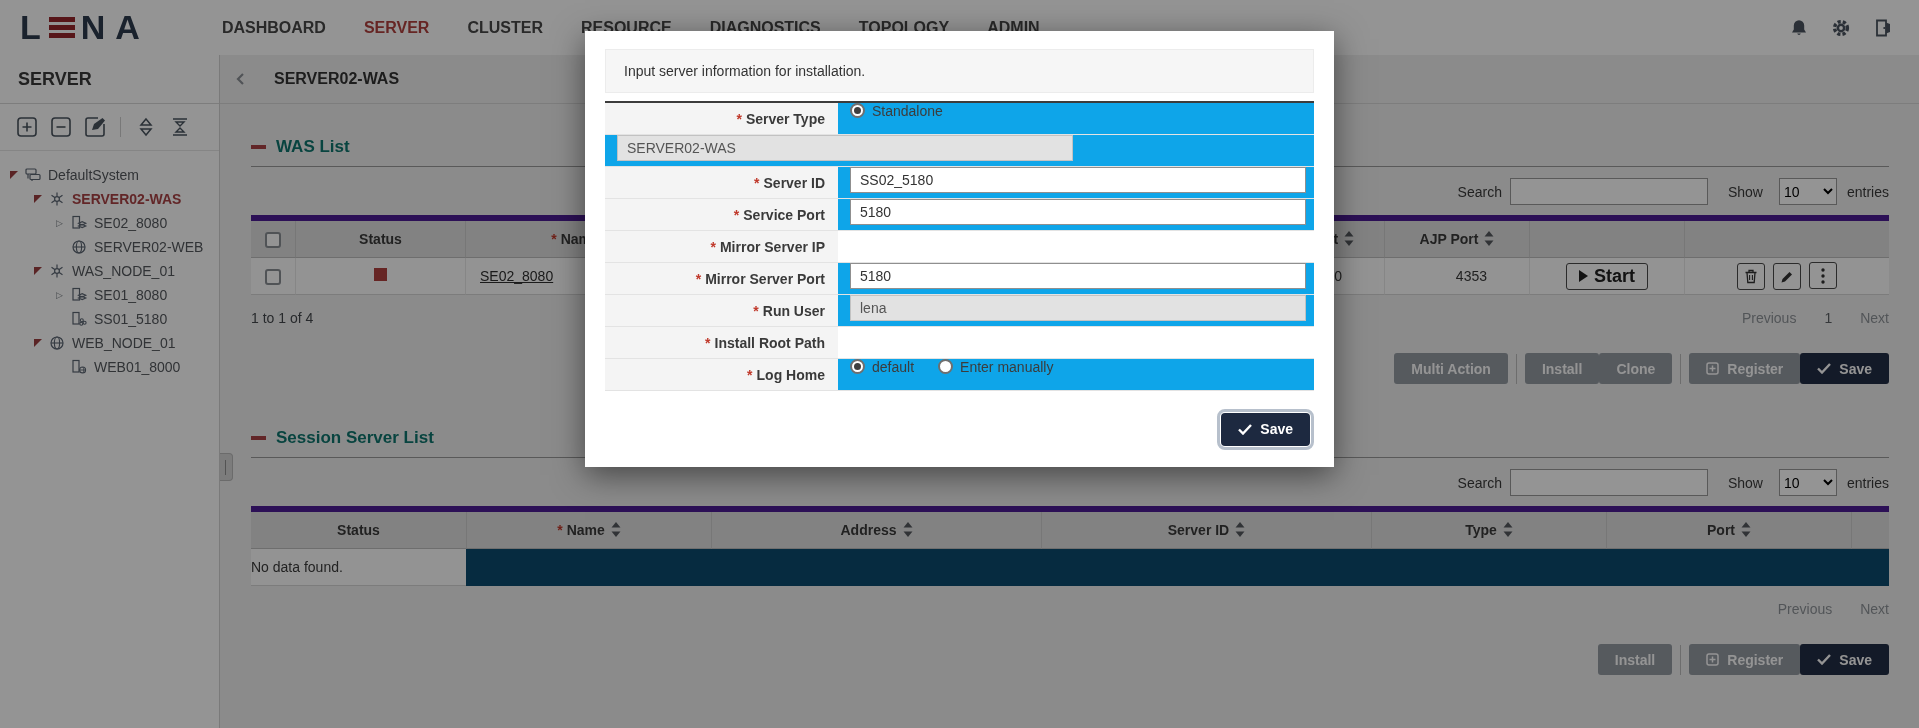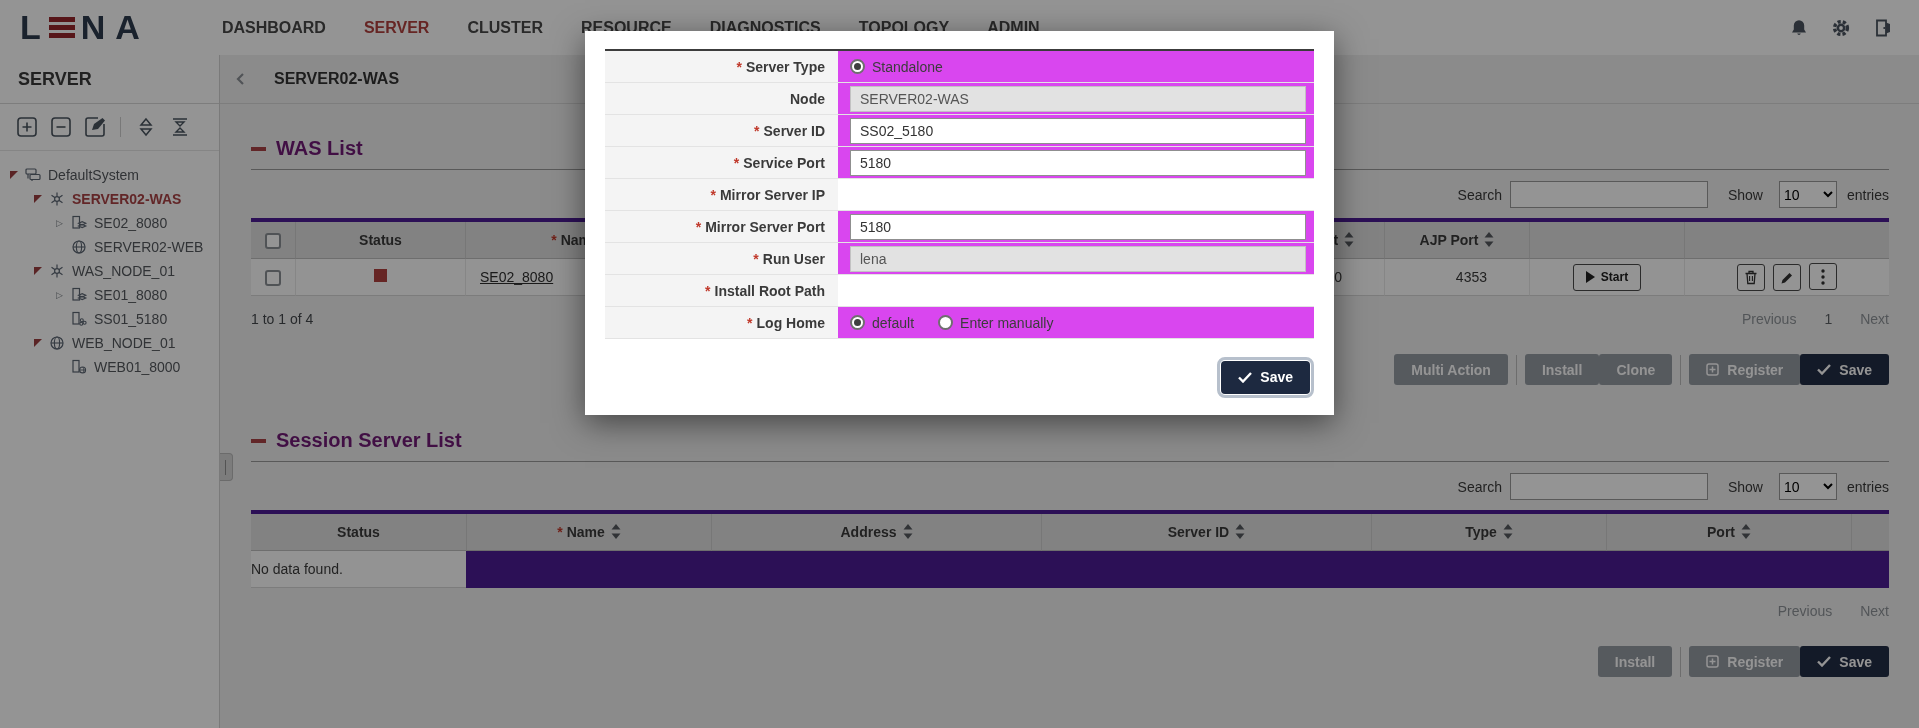--- a/index.html
+++ b/index.html
@@ -42,41 +42,41 @@
 
   
   .main { position:absolute; left:220px; top:55px; right:0; bottom:0; background:#f0f0f0; }
   .crumb-bar { height:49px; border-bottom:1px solid #d8d8d8; background:#f0f0f0; display:flex; align-items:center; padding-left:14px; }
   .crumb-collapse { width:14px; height:14px; margin-right:26px; cursor:pointer; }
   .crumb-title { font-size:16px; font-weight:bold; color:#333; }
   .content { padding:0 30px 0 31px; }
 
   .sec-title { margin-top:33px; display:flex; align-items:center; gap:10px; padding-bottom:9px; border-bottom:1px solid #9a9a9a; }
   .sec-dash { width:15px; height:4px; background:#a94345; }
-  .sec-text { font-size:20px; font-weight:bold; color:#701a75; }
+  .sec-text { font-size:17px; font-weight:bold; color:#0f766e; }
 
   .list-toolbar { display:flex; align-items:center; justify-content:flex-end; gap:8px; margin:11px 0 10px 0; font-size:14px; color:#3a3a3a; }
   .search-input { width:198px; height:27px; border:1px solid #9a9a9a; background:#fff; padding:0 8px; font-size:14px; }
   .show-select { width:58px; height:27px; border:1px solid #9a9a9a; background:#fff; font-size:14px; margin-left:8px; }
   .lbl-entries { margin-left:2px; }
 
-  .tbl { display:table; width:100%; border-top:4px solid #4c1d95; table-layout:fixed; background:#4c1d95; }
+  .tbl { display:table; width:100%; border-top:6px solid #4c1d95; table-layout:fixed; background:#0c4a6e; }
   .tr { display:table-row; }
   .th, .td { display:table-cell; vertical-align:middle; height:37px; font-size:14px; }
   .th { background:#e1e1e1; font-weight:bold; color:#3a3a3a; text-align:center; border-bottom:1px solid #bdbdbd; border-left:1px solid #cdcdcd; }
   .td { background:#fdfdfd; border-bottom:1px solid #d6d6d6; border-left:1px solid #e7e7e7; text-align:center; }
   .th:first-child, .td:first-child { border-left:none; }
   .sort { display:inline-block; vertical-align:-2px; margin-left:6px; }
   .req { color:#c0392b; font-weight:bold; margin-right:4px; }
   .cell-left { text-align:left; padding-left:14px; }
   .cell-num { text-align:right; padding-right:42px; }
   .row-link { color:#2f2f2f; text-decoration:underline; cursor:pointer; }
   .chk { appearance:none; width:16px; height:16px; border:2px solid #8a8f95; border-radius:3px; background:#fff; cursor:pointer; vertical-align:middle; }
   .status-sq { display:inline-block; width:13px; height:13px; background:#b0413e; }
-  .start-btn { display:inline-flex; align-items:center; gap:6px; height:27px; padding:0 12px; background:#fff; border:1px solid #4a4a4a; border-radius:3px; font-size:12px; font-weight:bold; color:#222; cursor:pointer; }
+  .start-btn { display:inline-flex; align-items:center; gap:6px; height:27px; padding:0 12px; background:#fff; border:1px solid #4a4a4a; border-radius:3px; font-size:18px; font-weight:bold; color:#222; cursor:pointer; }
   .play { width:0; height:0; border-left:9px solid #222; border-top:6px solid transparent; border-bottom:6px solid transparent; }
   .icon-btn { display:inline-flex; align-items:center; justify-content:center; width:28px; height:27px; background:#fff; border:1px solid #4a4a4a; border-radius:3px; cursor:pointer; margin:0 2px; }
 
   .summary-row { display:flex; align-items:center; margin-top:15px; font-size:14px; color:#44484c; }
   .pagination { margin-left:auto; display:flex; gap:28px; font-size:14px; color:#8e9398; }
   .pagination .pg { cursor:pointer; }
   .pagination .cur { color:#5d6putting166; }
   .pagination .cur { color:#5d6166; }
 
   .btn-row { display:flex; align-items:center; justify-content:flex-end; margin-top:27px; }
@@ -91,21 +91,21 @@
   .overlay { position:absolute; inset:0; background:rgba(0,0,0,0.42); z-index:40; }
   .modal { position:absolute; left:585px; top:31px; width:749px; z-index:50; background:#fff; box-shadow:0 8px 30px rgba(0,0,0,0.5); }
   .modal-header { height:55px; background:#293349; display:flex; align-items:center; padding:0 22px; }
   .modal-title { color:#fff; font-size:17px; font-weight:bold; }
   .modal-close { margin-left:auto; color:#fff; font-size:27px; line-height:1; font-weight:300; cursor:pointer; }
   .modal-body { padding:18px 20px 0 20px; }
   .modal-info { height:44px; background:#f6f6f6; border:1px solid #ececec; display:flex; align-items:center; padding-left:18px; font-size:14px; color:#333; margin-bottom:8px; }
   .form { border-top:2px solid #3c3c3c; }
   .frow { display:flex; height:32px; border-bottom:1px solid #e3e3e3; }
   .flabel { width:233px; flex:none; background:#f4f4f4; display:flex; align-items:center; justify-content:flex-end; padding-right:13px; font-size:14px; font-weight:bold; color:#3a3a3a; }
-  .fvalue { flex:1; display:flex; align-items:center; padding-left:12px; background:#d946ef; }
+  .fvalue { flex:1; display:flex; padding-left:12px; background:#0ea5e9; }
   .finput { width:456px; height:26px; border:1px solid #8f8f8f; background:#fff; padding:0 9px; font-size:14px; color:#333; font-family:"Liberation Sans",sans-serif; }
   .finput:disabled { background:#e2e2e2; border:1px solid #c2c2c2; color:#555; }
   .fselect { width:456px; height:27px; border:1px solid #8f8f8f; background:#fff; font-size:14px; color:#333; font-family:"Liberation Sans",sans-serif; }
   .radio { appearance:none; width:15px; height:15px; border:2px solid #6f6f6f; border-radius:50%; background:#fff; position:relative; cursor:pointer; vertical-align:middle; flex:none; }
   .radio:checked::after { content:""; position:absolute; left:2px; top:2px; width:7px; height:7px; border-radius:50%; background:#3f3f3f; }
   .radio-lbl { font-size:14px; color:#3c3c3c; margin:0 24px 0 7px; }
   .modal-footer { height:76px; display:flex; align-items:center; justify-content:flex-end; padding-right:24px; }
   .save-btn { display:inline-flex; align-items:center; gap:8px; height:33px; padding:0 17px; background:#1d2940; color:#fff; border:none; border-radius:4px; font-size:14px; font-weight:bold; font-family:"Liberation Sans",sans-serif; cursor:pointer; outline:3px solid #b7c0cc; outline-offset:1px; }
 </style>
 </head>
@@ -447,37 +447,35 @@
           <span>Save</span>
         </button>
     </div>
   </div>
 </div>
 
 <div class="overlay"></div>
 
 <div class="modal">
   <div class="modal-body">
+    <div class="modal-info">Input server information for installation.</div>
     <div class="form">
 
       <div class="frow">
         <div class="flabel">
             <span class="req">*</span>
             <span>Server Type</span>
           </div>
         <div class="fvalue">
           <input class="radio" type="radio" checked="" style="">
           <span class="radio-lbl">Standalone</span>
         </div>
       </div>
 
       <div class="frow">
-        <div class="flabel">
-            <span>Node</span>
-          </div>
         <div class="fvalue">
             <input class="finput" type="text" disabled="" value="SERVER02-WAS" style="">
           </div>
       </div>
 
       <div class="frow">
         <div class="flabel">
             <span class="req">*</span>
             <span>Server ID</span>
           </div>

